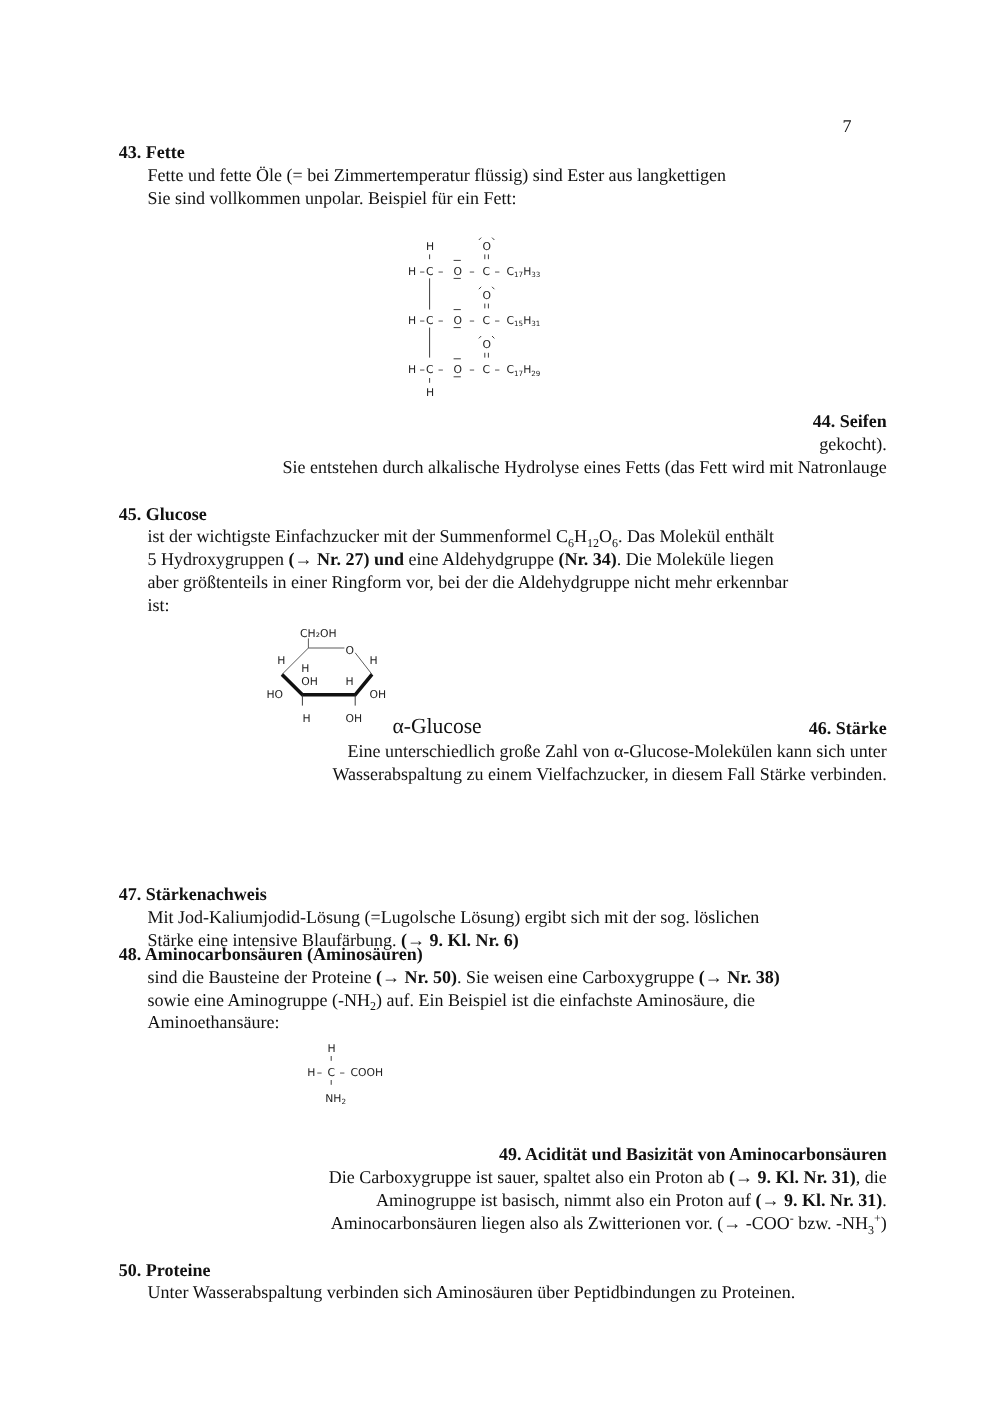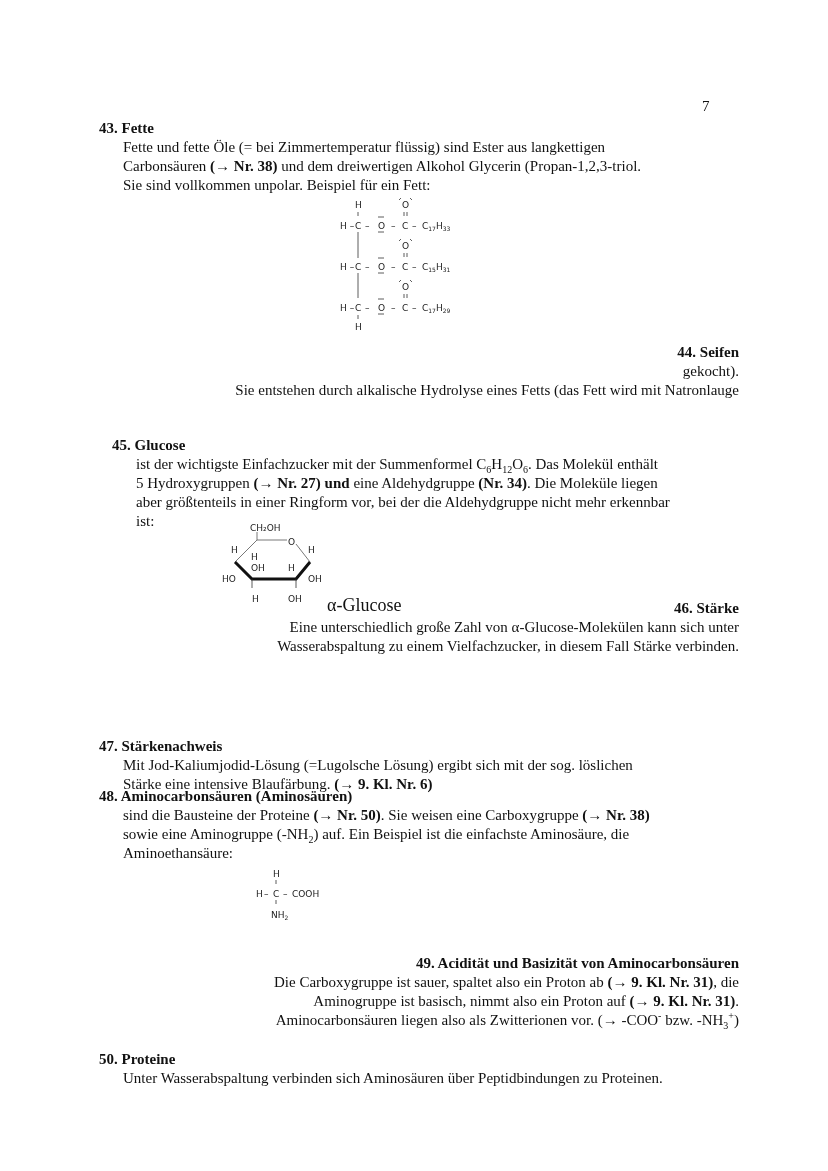--- a/index.html
+++ b/index.html
@@ -18,21 +18,20 @@
 </style>
 </head>
 <body>
 
 <div class="page-num">7</div>
 
 <div class="section" style="top:119px;">
   <div class="sec-title"><span>43.</span> <span>Fette</span></div>
   <div class="sec-body">
     <div>Fette und fette Öle (= bei Zimmertemperatur flüssig) sind Ester aus langkettigen</div>
-    <div><span>Carbonsäuren</span> <span class="b">(→ Nr. 38)</span> <span>und dem dreiwertigen Alkohol Glycerin (Propan-1,2,3-triol.</span></div>
     <div>Sie sind vollkommen unpolar. Beispiel für ein Fett:</div>
   </div>
 </div>
 
 <div class="chem" style="left:340px; top:198px;">
   <svg width="160" height="145" viewBox="0 0 160 145">
     <g stroke="#333" stroke-width="0.8" fill="none">
 
       <line x1="18" y1="34" x2="18" y2="60"></line>
       <line x1="18" y1="75" x2="18" y2="100"></line>
@@ -97,21 +96,21 @@
 </div>
 
 <div class="section" style="top:343px;text-align:right;">
   <div class="sec-title"><span>44.</span> <span>Seifen</span></div>
   <div class="sec-body">
     <div>gekocht).</div>
     <div>Sie entstehen durch alkalische Hydrolyse eines Fetts (das Fett wird mit Natronlauge</div>
   </div>
 </div>
 
-<div class="section" style="top:436px;margin-left:13px;">
+<div class="section" style="top:420px;">
   <div class="sec-title"><span>45.</span> <span>Glucose</span></div>
   <div class="sec-body">
     <div><span>ist der wichtigste Einfachzucker mit der Summenformel C</span><sub>6</sub><span>H</span><sub>12</sub><span>O</span><sub>6</sub><span>. Das Molekül enthält</span></div>
     <div><span>5 Hydroxygruppen</span> <span class="b">(→ Nr. 27)</span> <span class="b">und</span> <span>eine Aldehydgruppe</span> <span class="b">(Nr. 34)</span><span>. Die Moleküle liegen</span></div>
     <div>aber größtenteils in einer Ringform vor, bei der die Aldehydgruppe nicht mehr erkennbar</div>
     <div>ist:</div>
   </div>
 </div>
 
 <div class="chem" style="left:222px; top:520px;">

